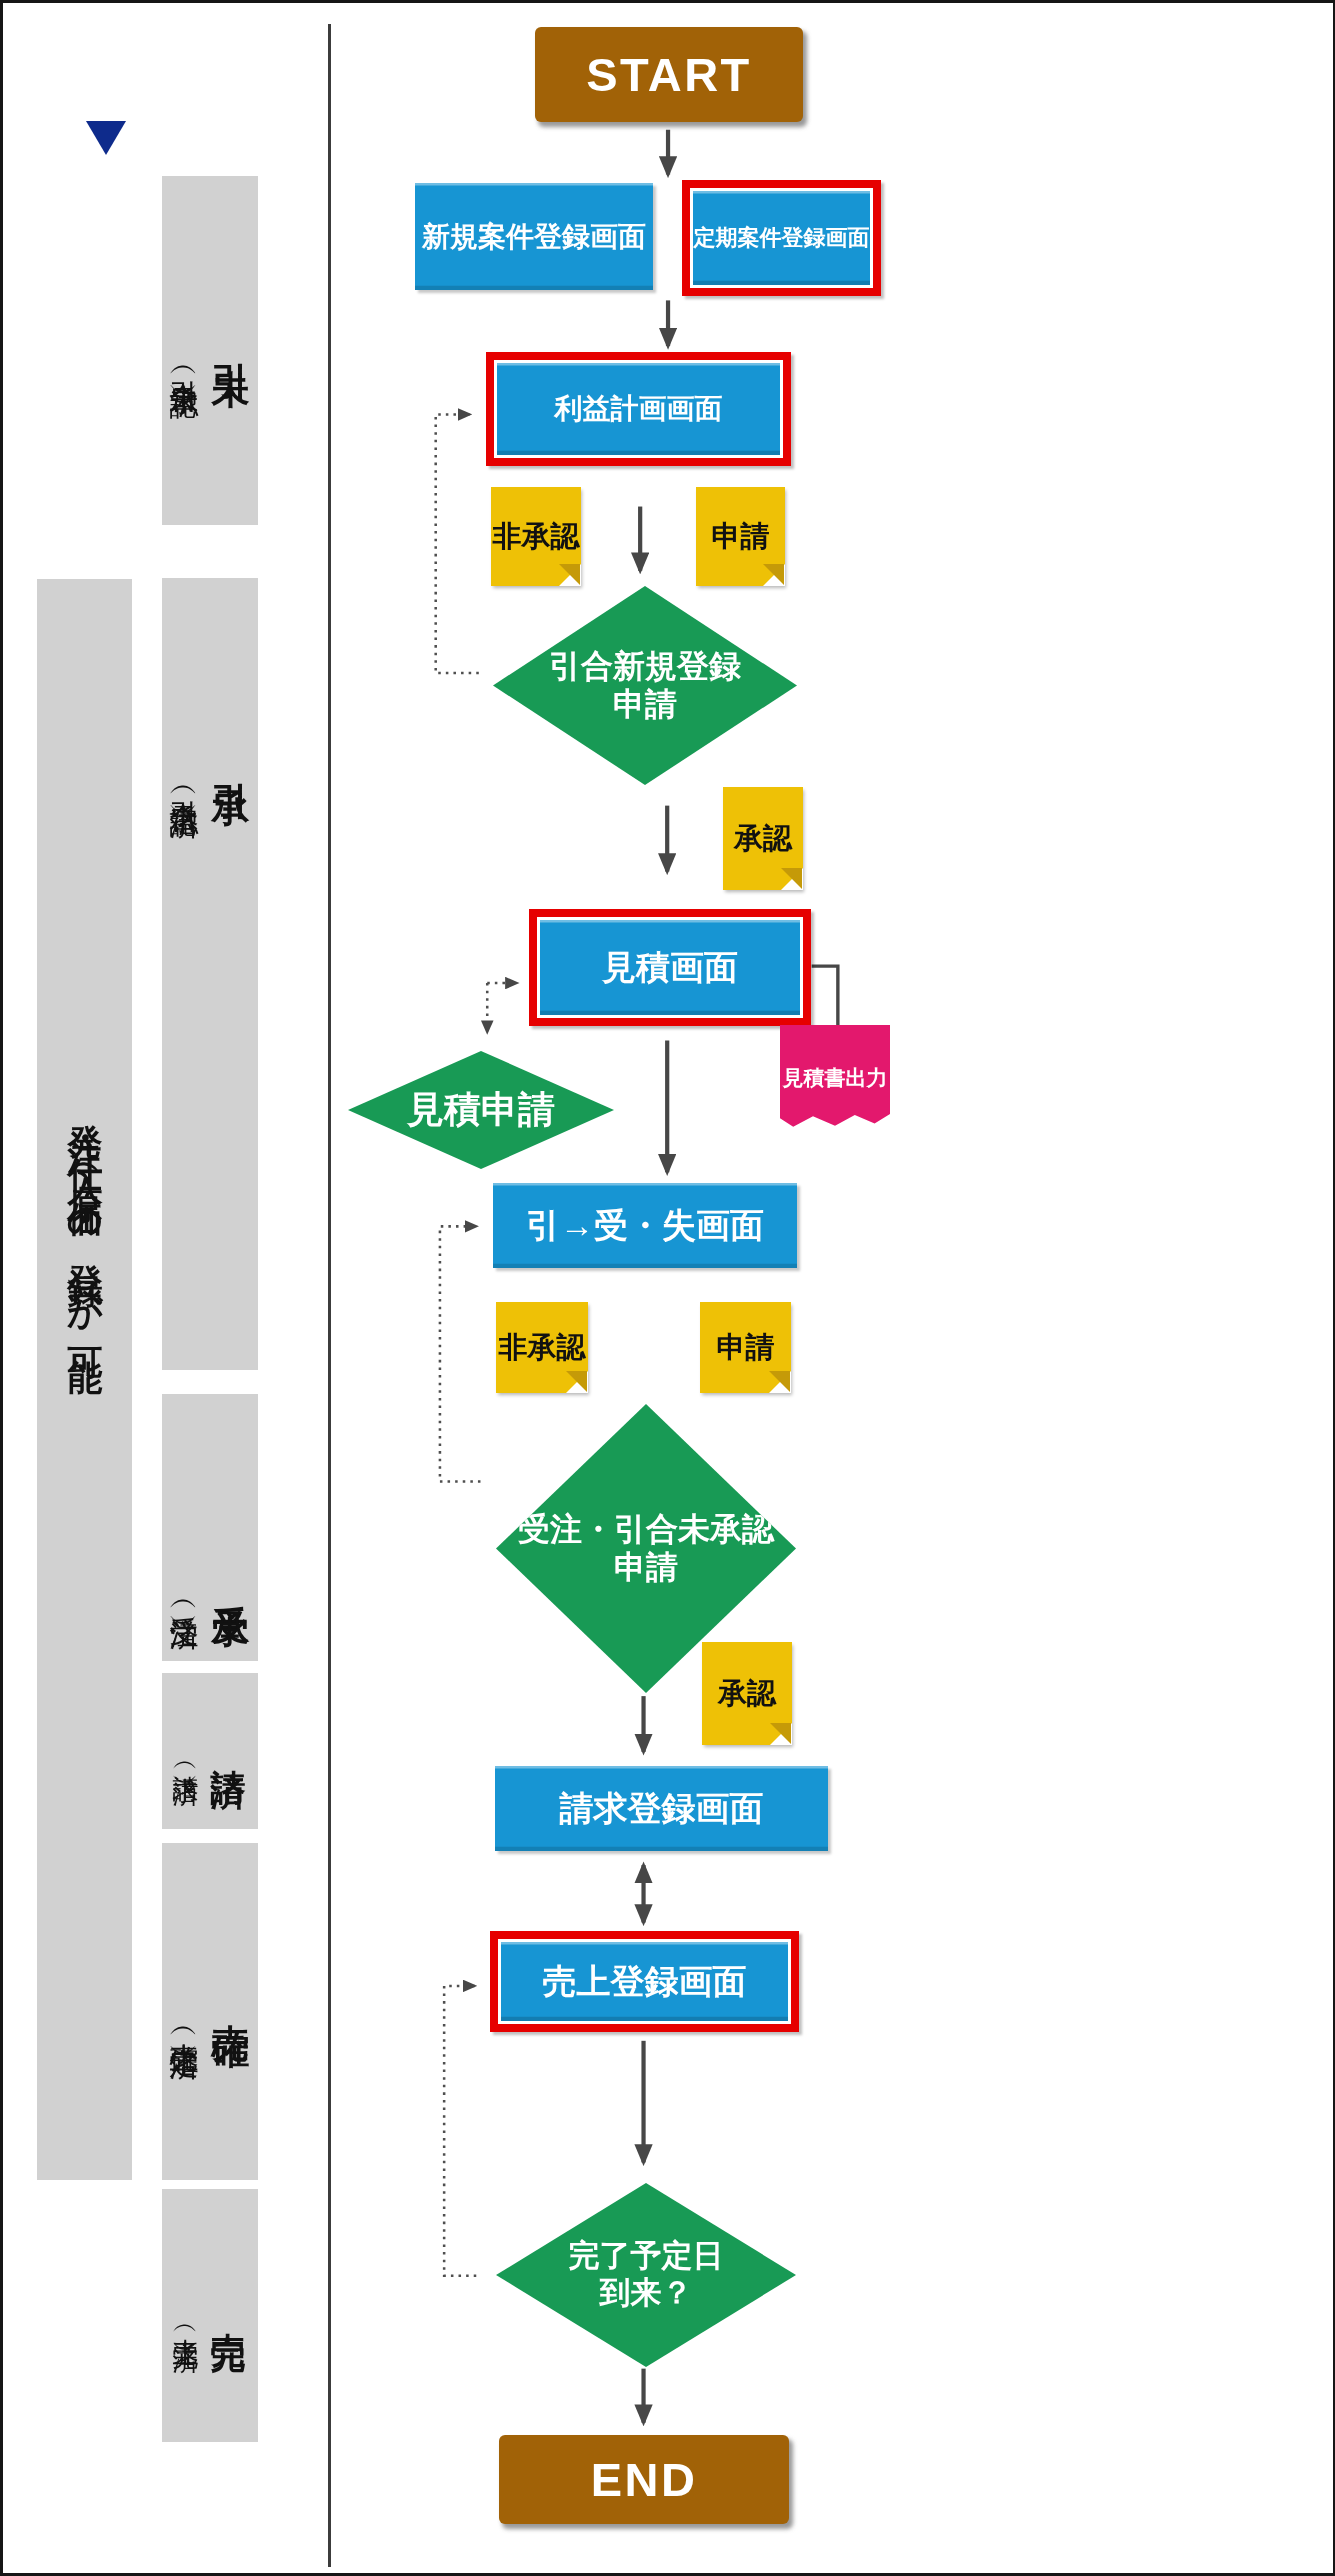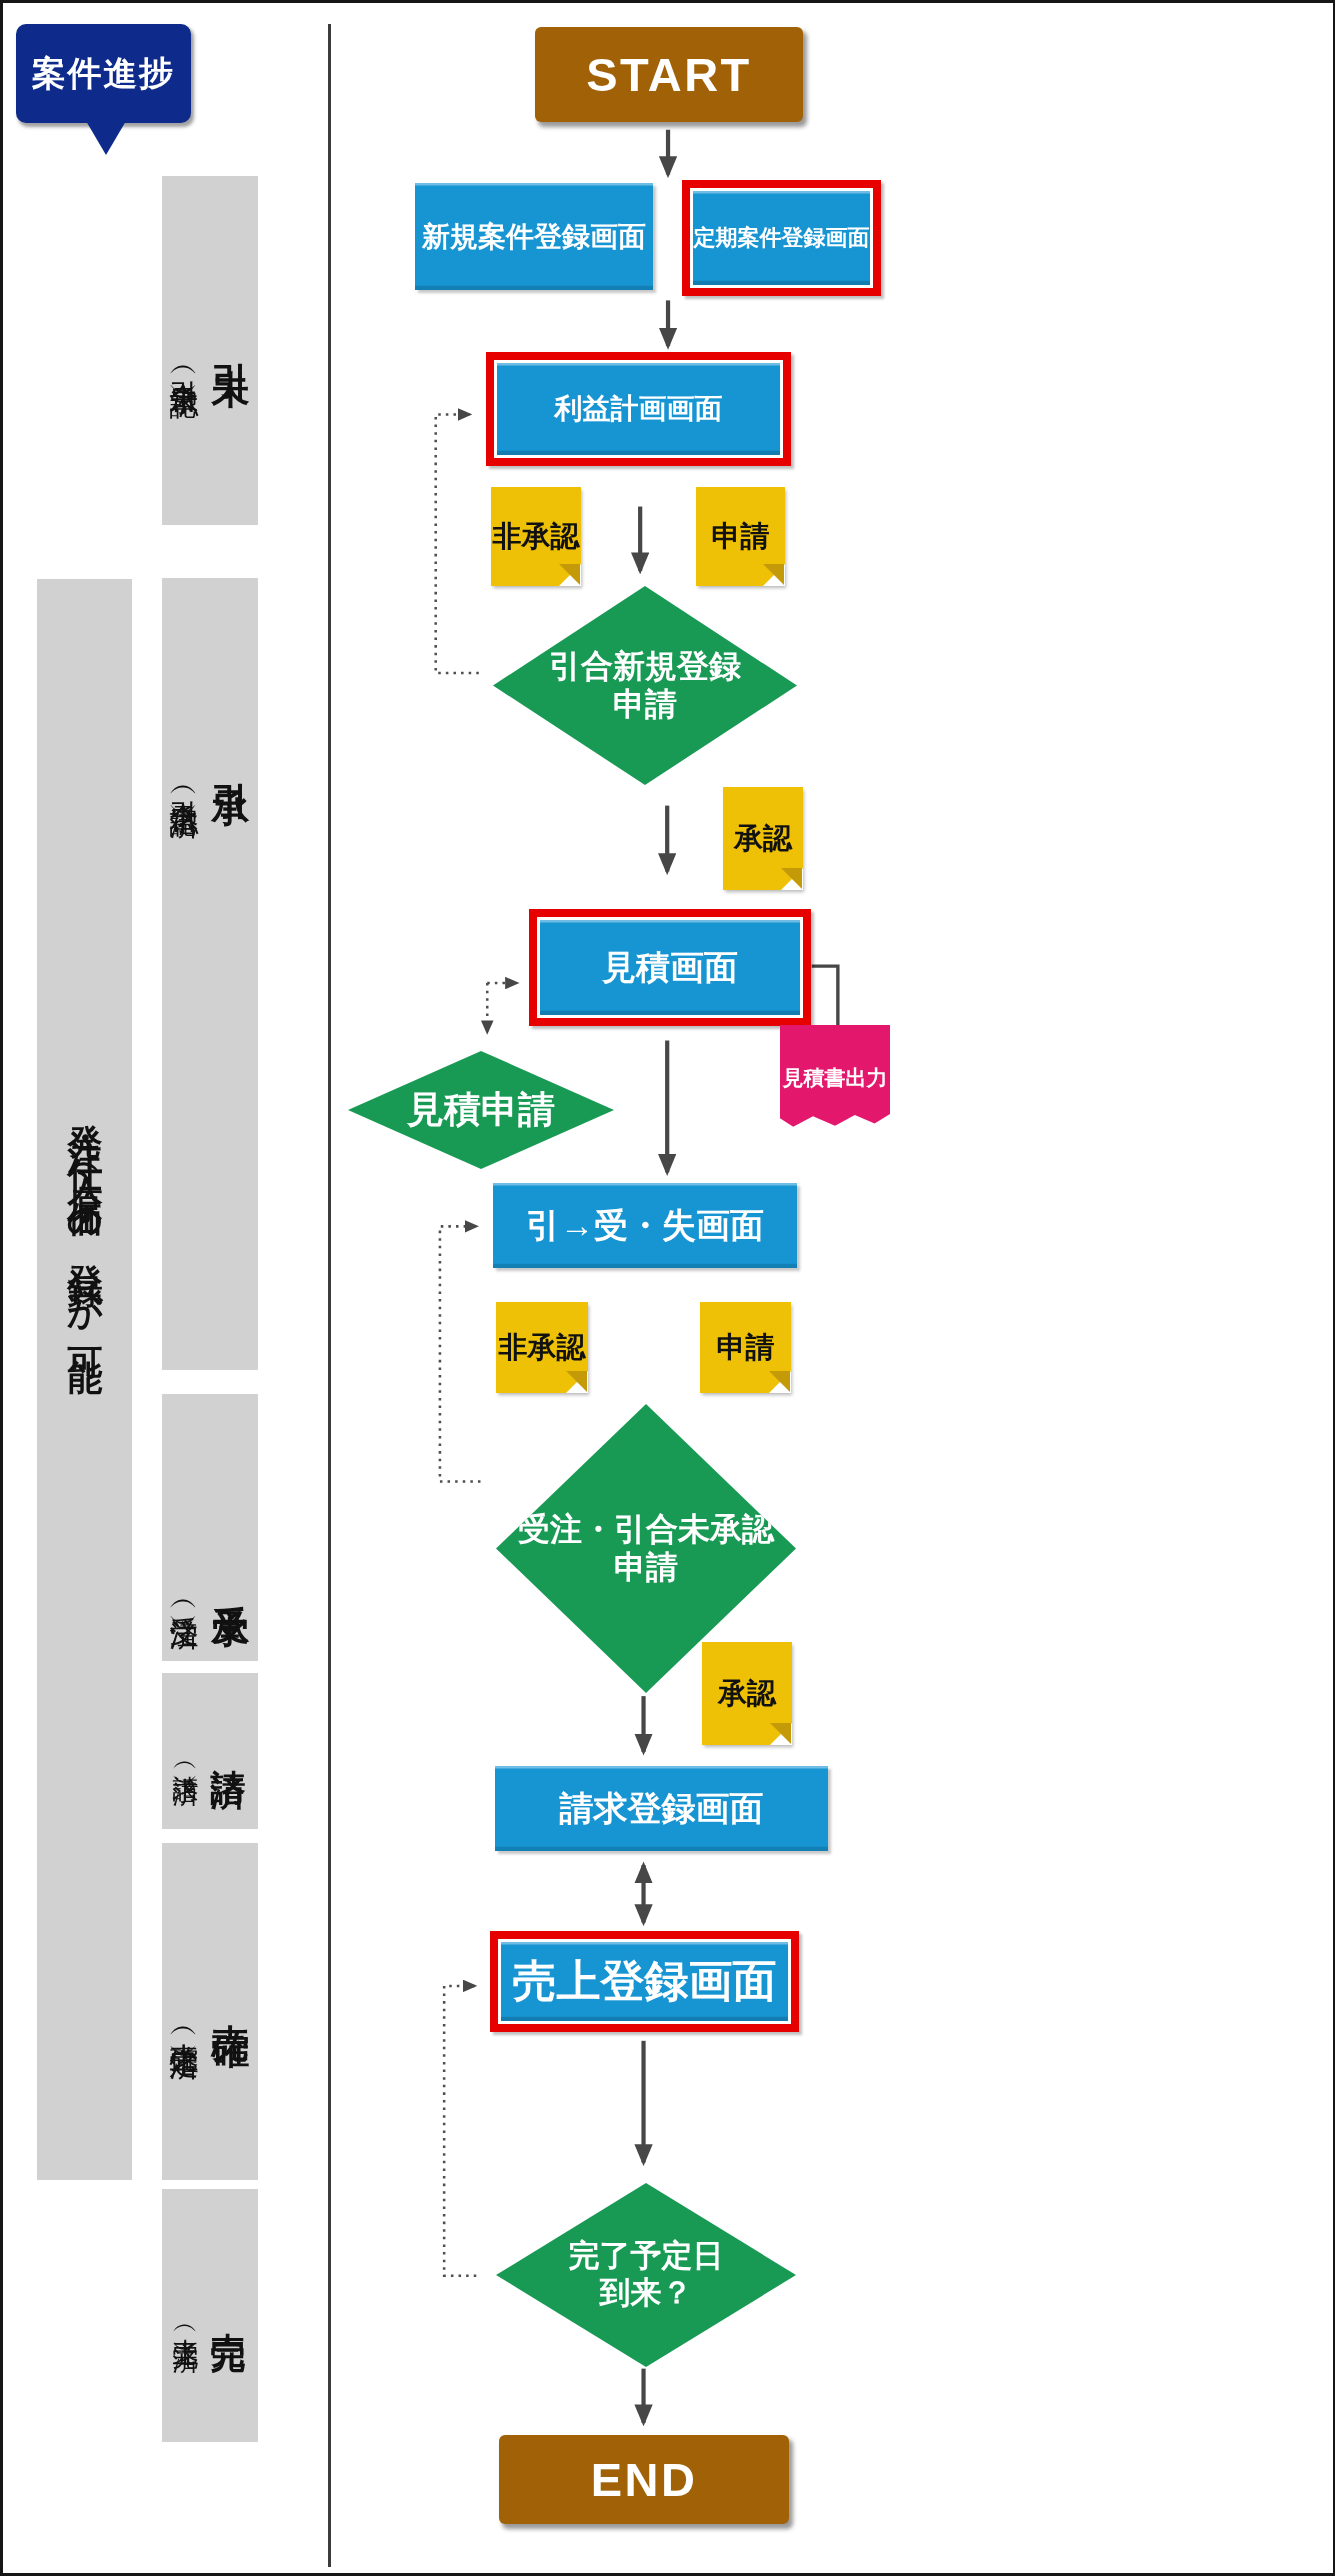--- a/index.html
+++ b/index.html
@@ -91,23 +91,20 @@
 
     <g stroke="#4f4f4f" stroke-width="3" fill="none" stroke-dasharray="3 6">
       <path d="M563,793 H512 V487 H552" marker-end="url(#ms)"></path>
       <path d="M573,1160 H608" marker-end="url(#ms)"></path>
       <path d="M573,1160 V1218" marker-end="url(#ms)"></path>
       <path d="M565,1750 H517 V1448 H560" marker-end="url(#ms)"></path>
       <path d="M560,2690 H522 V2347 H558" marker-end="url(#ms)"></path>
     </g>
   </svg>
 
-  <div class="callout node">
-    <span>案件進捗</span>
-  </div>
   <div class="callout-tail node"></div>
   <div class="divider node"></div>
 
   <div class="bar node" style="left:159px;top:173px;width:96px;height:349px;">
     <div class="vtext">
       <span class="stage-label">引未</span>
       <span class="stage-sub">（引合未承認）</span>
     </div>
   </div>
   <div class="bar node" style="left:159px;top:575px;width:96px;height:792px;padding-bottom:406px;box-sizing:border-box;">
@@ -213,21 +210,21 @@
 
   <div class="sticky node" style="left:699px;top:1639px;width:90px;height:103px;">
     <span>承認</span>
   </div>
 
   <div class="screen node" style="left:492px;top:1763px;width:333px;height:85px;font-size:34px;">
     <span>請求登録画面</span>
   </div>
 
   <div class="redwrap node" style="left:487px;top:1928px;width:309px;height:101px;box-sizing:border-box;">
-    <div class="screen-inner" style="font-size:44px;">
+    <div class="screen-inner" style="font-size:34px;">
       <span>売上登録画面</span>
     </div>
   </div>
 
   <div class="diamond d-sm node" style="left:493px;top:2180px;width:300px;height:184px;">
     <span>完了予定日</span>
     <span>到来？</span>
   </div>
 
   <div class="terminal node" style="left:496px;top:2432px;width:290px;height:89px;">

